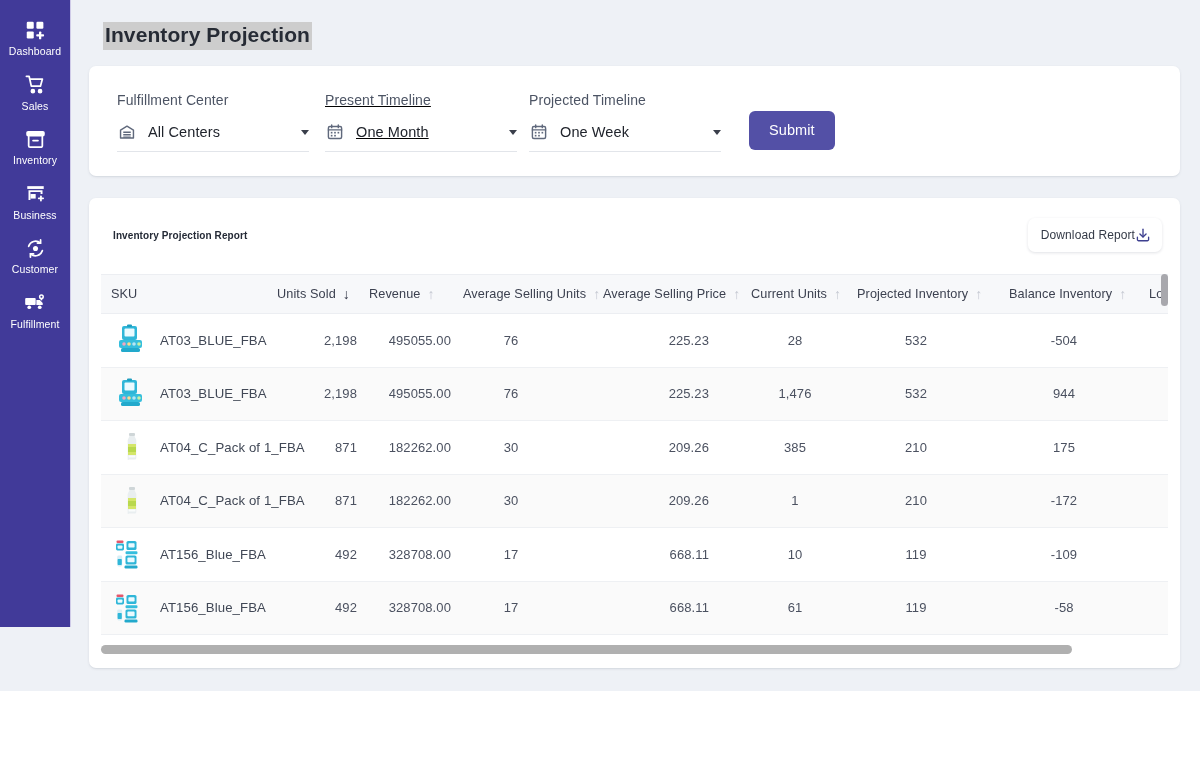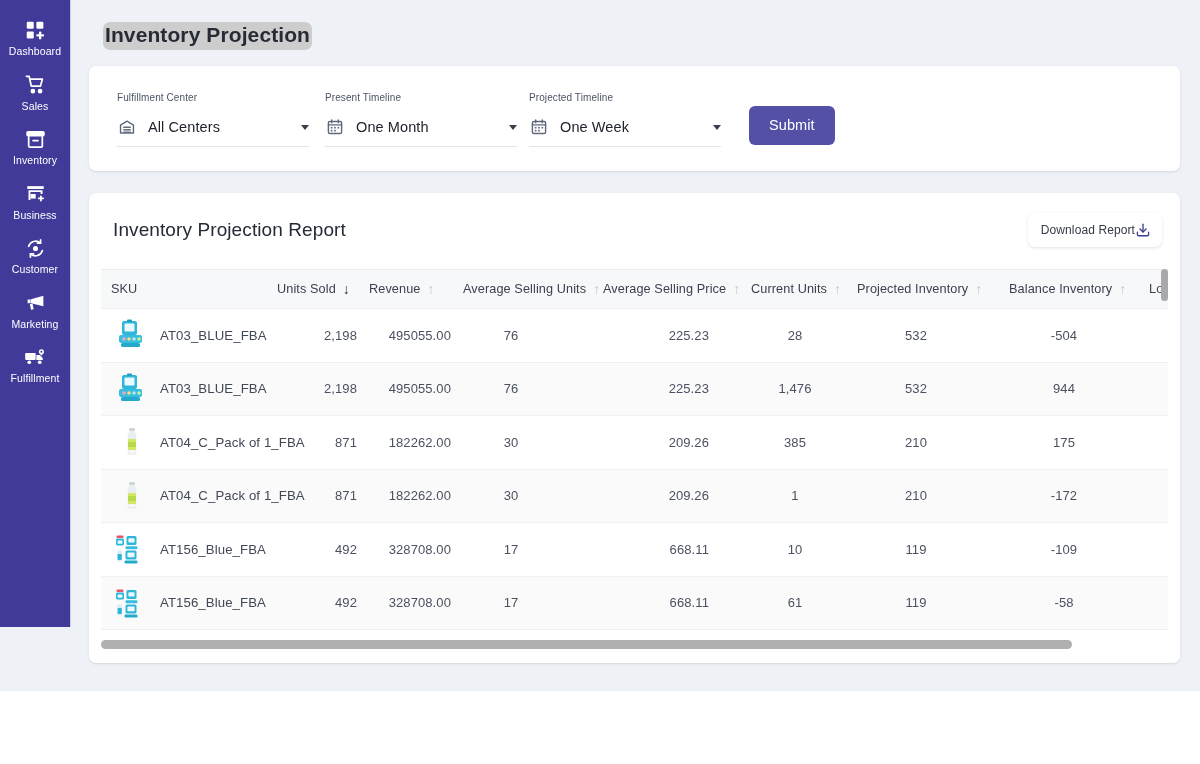--- a/index.html
+++ b/index.html
@@ -51,38 +51,37 @@
     padding: 0 20px 0 18px;
     overflow: hidden;
   }
   .page-title-wrap { padding: 22px 0 16px 14px; }
   .page-title {
     display: inline-block;
     font-size: 21px; font-weight: 700; color: #262b35;
     background: #cdcdcd;
     padding: 1px 2px 3px 2px;
     letter-spacing: .1px;
-    border-radius: 7px;
   }
 
   .card {
     background: #ffffff;
     border-radius: 7px;
     box-shadow: 0 1px 3px rgba(40,50,80,.09), 0 1px 1px rgba(40,50,80,.05);
   }
 
   
   .filter-card {
     margin: 0 0 22px 0;
     padding: 26px 24px 24px 28px;
     display: flex; align-items: flex-end; gap: 0;
   }
   .field { display: flex; flex-direction: column; }
   .field-label {
-    font-size: 10px; color: #4c5464; margin-bottom: 14px; letter-spacing: .1px;
+    font-size: 14px; color: #4c5464; margin-bottom: 14px; letter-spacing: .1px;
   }
   .select {
     display: flex; align-items: center;
     border-bottom: 1px solid #e2e5ea;
     padding: 0 0 9px 0;
     cursor: pointer;
   }
   .select .lead-ico {
     width: 20px; height: 20px; margin-right: 11px;
     color: #60697c; display: flex; align-items: center; justify-content: center;
@@ -92,21 +91,21 @@
   }
   .caret {
     margin-left: auto;
     width: 0; height: 0;
     border-left: 4.5px solid transparent;
     border-right: 4.5px solid transparent;
     border-top: 5.5px solid #3a3f4b;
   }
   .f1 { width: 192px; }
   .f1 .select { width: 192px; }
-  .f2 { width: 192px; margin-left: 16px; }
+  .f2 { width: 192px; margin-left: 16px; text-decoration: underline; }
   .f2 .select { width: 192px; }
   .f3 { width: 192px; margin-left: 12px; }
   .f3 .select { width: 192px; }
 
   .submit-btn {
     margin-left: 28px; margin-bottom: 2px;
     background: #5350a6;
     color: #ffffff;
     font-size: 14.5px;
     font-family: "Liberation Sans", sans-serif;
@@ -120,21 +119,21 @@
   .report-card {
     padding: 20px 0 14px 0;
     position: relative;
   }
   .report-head {
     display: flex; align-items: center;
     padding: 0 18px 0 24px;
     margin-bottom: 22px;
   }
   .report-title {
-    font-size: 19px; font-weight: 400; color: #242a36; letter-spacing: .1px;
+    font-size: 10px; font-weight: 700; color: #242a36; letter-spacing: .1px;
   }
   .download-btn {
     margin-left: auto;
     display: flex; align-items: center; 
     border: none; background: #ffffff;
     border-radius: 7px;
     box-shadow: 0 1px 3px rgba(40,50,80,.14);
     padding: 9px 11px 9px 13px;
     cursor: pointer;
   }
@@ -283,30 +282,20 @@
         <svg width="21" height="21" viewBox="0 0 24 24" fill="none" stroke="currentColor" stroke-width="2" stroke-linecap="round">
           <path d="M4.2 9.5A8.2 8.2 0 0 1 17.4 5.6"></path>
           <path d="M19.8 14.5A8.2 8.2 0 0 1 6.6 18.4"></path>
           <path d="M17.8 2.2v3.6h-3.6M6.2 21.8v-3.6h3.6"></path>
           <circle cx="12" cy="12" r="2.9" fill="currentColor" stroke="none"></circle>
         </svg>
       </span>
       <span class="nav-label">Customer</span>
     </div>
 
-    <div class="nav-item">
-      <span class="ico">
-        <svg width="21" height="21" viewBox="0 0 24 24" fill="currentColor">
-          <path d="M21 4.2v12.1L6.8 12.9V8.4z"></path>
-          <path d="M3 8.6h3.4v4.2H3z"></path>
-          <path d="M5.6 13.6h3.1l1.2 6.1-3 .7z"></path>
-        </svg>
-      </span>
-      <span class="nav-label">Marketing</span>
-    </div>
 
     <div class="nav-item">
       <span class="ico">
         <svg width="22" height="21" viewBox="0 0 26 24" fill="currentColor">
           <rect x="1.4" y="6.6" width="12.4" height="8.4" rx="1.2"></rect>
           <path d="M14.6 9.1h4.1l3.4 3.5v2.4h-7.5z"></path>
           <circle cx="6.2" cy="17.6" r="2.2"></circle>
           <circle cx="18.6" cy="17.6" r="2.2"></circle>
           <circle cx="20.6" cy="5.2" r="2.1" fill="none" stroke="currentColor" stroke-width="1.8"></circle>
           <rect x="19.7" y="6.8" width="1.8" height="2.6"></rect>

